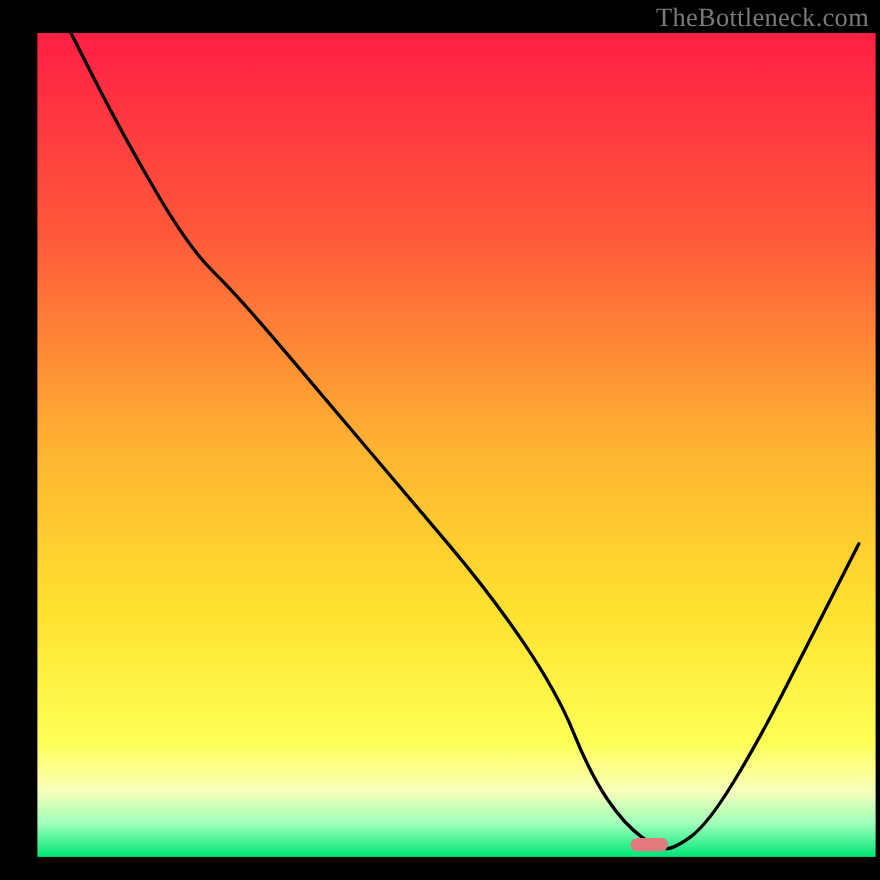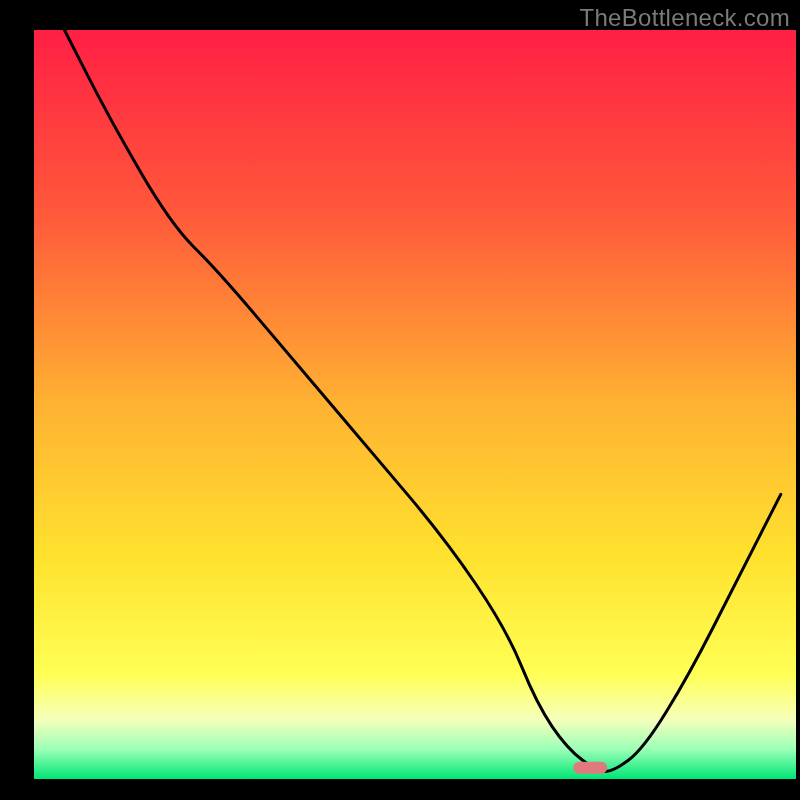--- a/index.html
+++ b/index.html
@@ -1,17 +1,17 @@
 <!DOCTYPE html>
 <html><head>
 <meta charset="utf-8">
 <style>
 html,body{margin:0;padding:0;width:800px;height:800px;background:#000;overflow:hidden}
 .canvas{position:absolute;top:0;left:0;width:800px;height:800px}
-.watermark{position:absolute;top:4px;right:10px;color:#7a7a7a;font-family:Liberation Sans, sans-serif;font-size:24px;font-weight:400;letter-spacing:.3px}
+.watermark{position:absolute;top:4px;right:10px;color:#7a7a7a;font-family:Liberation Serif, serif;font-size:24px;font-weight:400;letter-spacing:.3px}
 </style>
 </head>
 <body>
 
 <svg class="canvas" width="800" height="800" viewBox="0 0 800 800">
   <defs>
     <linearGradient id="bg-grad" x1="0" y1="0" x2="0" y2="1">
         <stop offset="0%" stop-color="#ff1f44"></stop>
         <stop offset="25%" stop-color="#ff5a3a"></stop>
         <stop offset="50%" stop-color="#ffb232"></stop>

